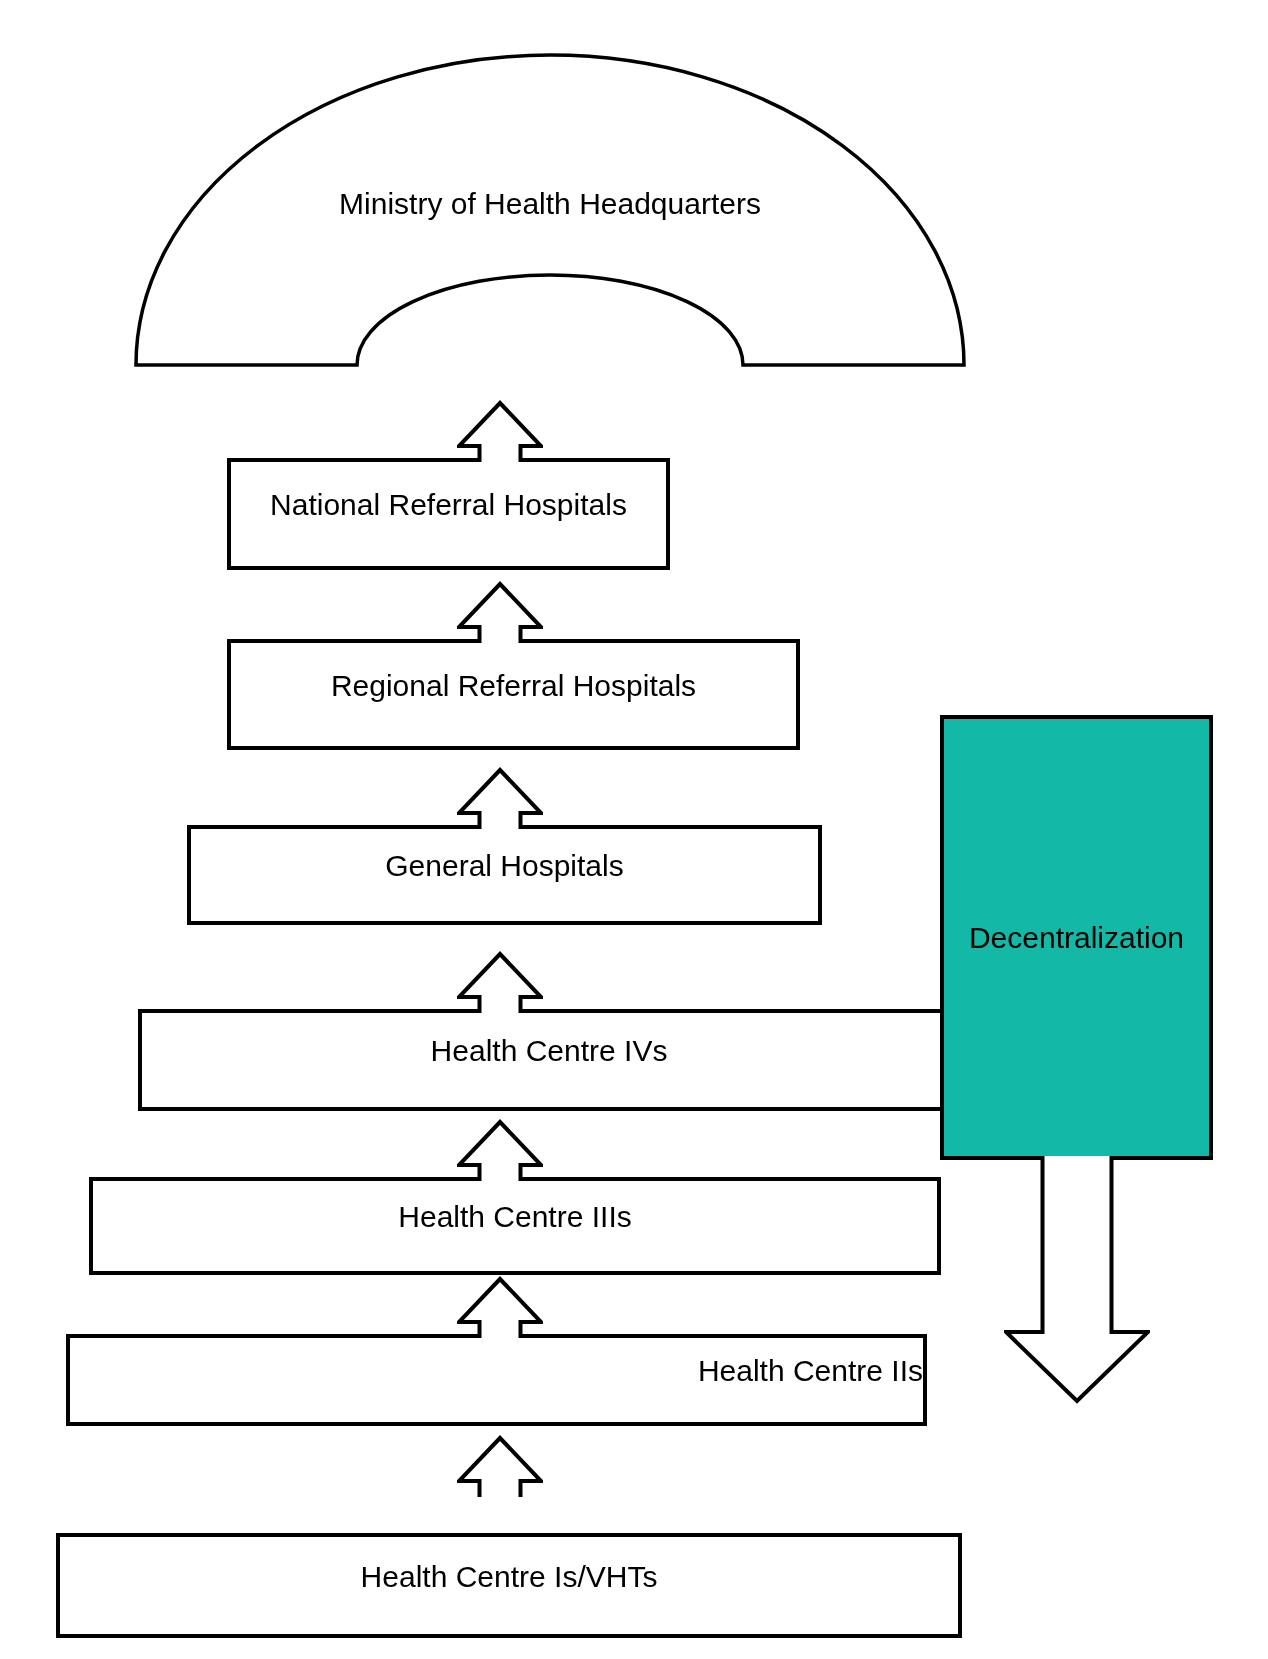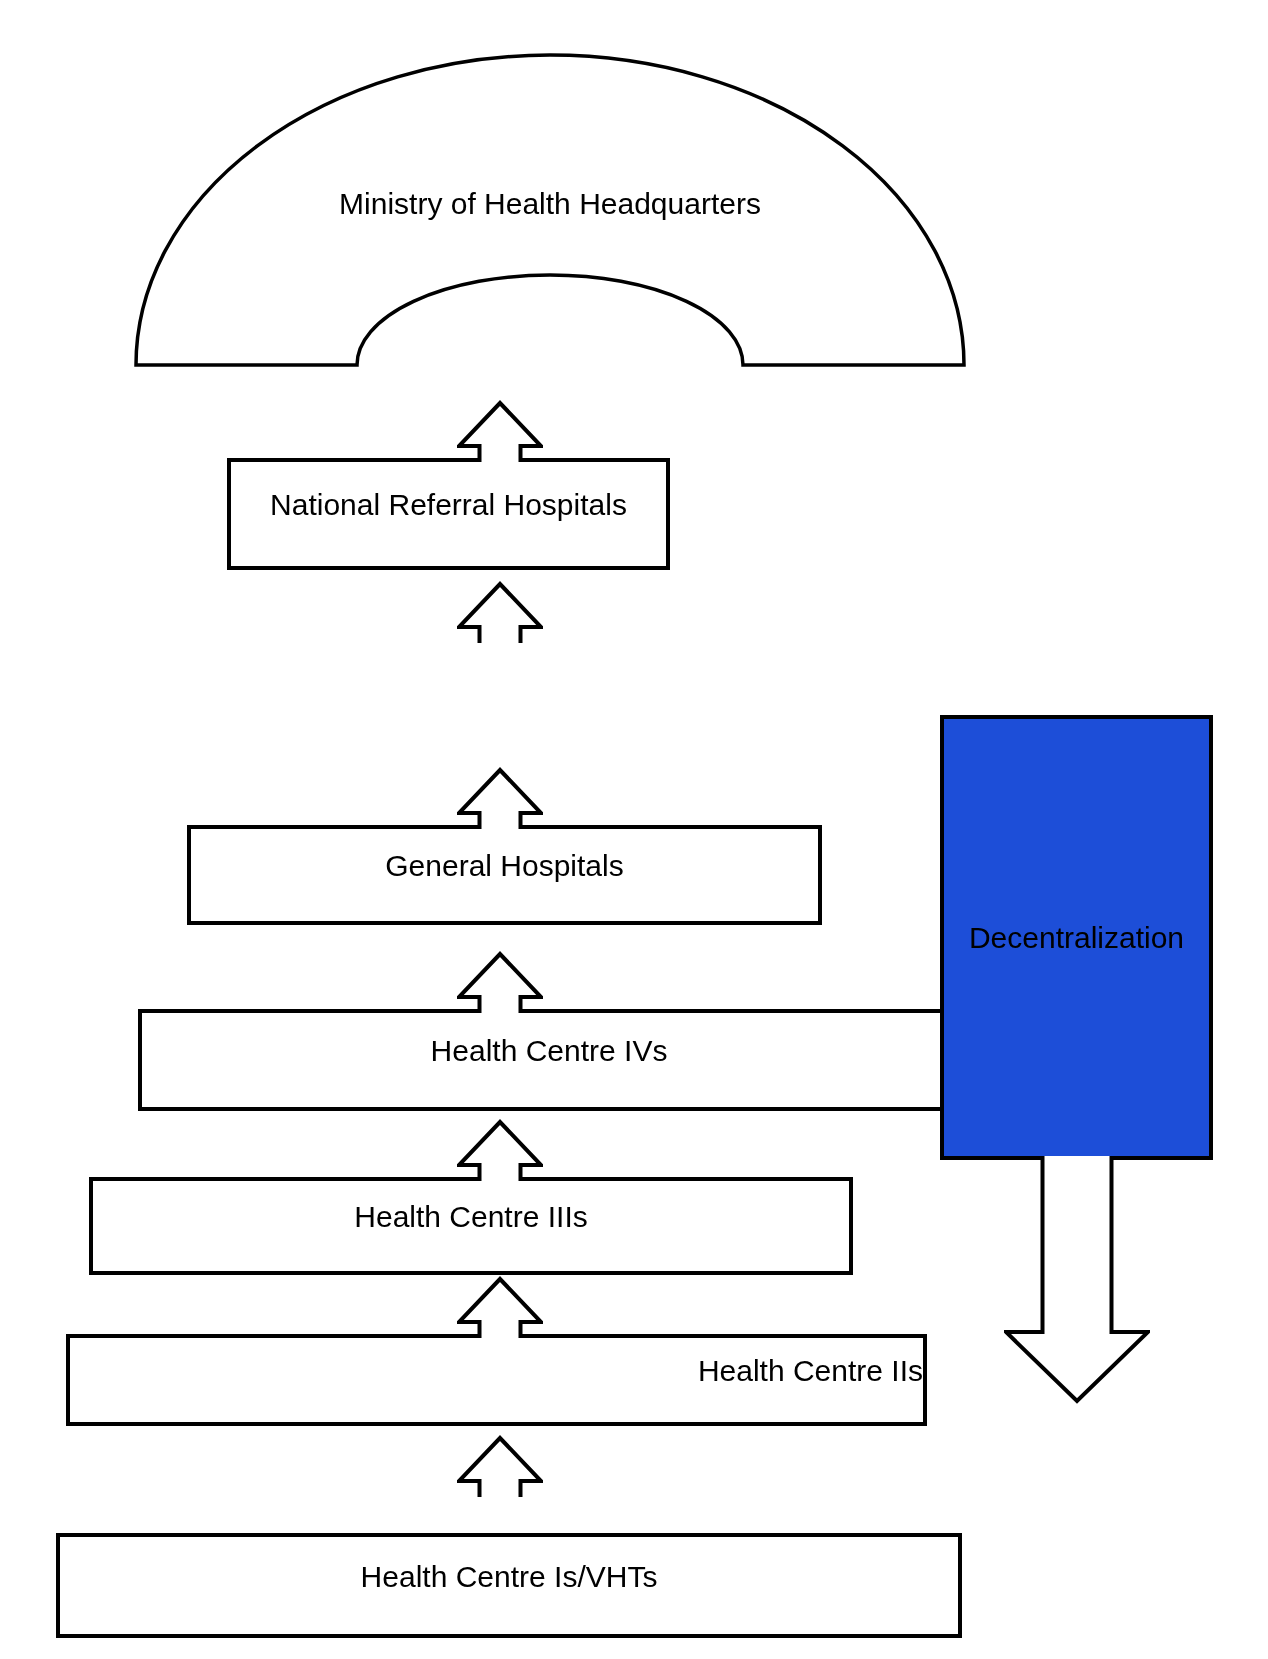--- a/index.html
+++ b/index.html
@@ -42,32 +42,32 @@
     z-index: 1;
   }
   #decentralization-box {
     position: absolute;
     left: 940px;
     top: 715px;
     width: 273px;
     height: 445px;
     box-sizing: border-box;
     border: 4px solid #000000;
-    background: #1d4ed8;
+    background: #14b8a6;
     display: flex;
     align-items: center;
     justify-content: center;
     z-index: 1;
   }
   
   #level-0 { left: 227px; top: 458px;  width: 443px; height: 112px; }
   #level-1 { left: 227px; top: 639px;  width: 573px; height: 111px; }
   #level-2 { left: 187px; top: 825px;  width: 635px; height: 100px; }
   #level-3 { left: 138px; top: 1009px; width: 822px; height: 102px; }
-  #level-4 { left: 89px;  top: 1177px; width: 764px; height: 98px;  }
+  #level-4 { left: 89px;  top: 1177px; width: 852px; height: 98px;  }
   #level-5 { left: 66px;  top: 1334px; width: 861px; height: 92px; justify-content: flex-end; }
   #level-6 { left: 56px;  top: 1493px; width: 906px; height: 105px; margin-top: 40px; }
   
   .up-arrow { left: 457px; width: 86px; height: 62px; }
   #up-arrow-0 { top: 400px; }
   #up-arrow-1 { top: 581px; }
   #up-arrow-2 { top: 767px; }
   #up-arrow-3 { top: 951px; }
   #up-arrow-4 { top: 1119px; }
   #up-arrow-5 { top: 1276px; }
@@ -78,20 +78,23 @@
 
 <div id="canvas">
 
   <svg class="shape-svg" style="left:134px; top:51px;" width="832" height="316" viewBox="0 0 832 316">
     <path d="M 2,314 A 414,310 0 0 1 830,314 L 609,314 A 193,90 0 0 0 223,314 Z" fill="#ffffff" stroke="#000000" stroke-width="3.5"></path>
   </svg>
   <div id="arch-label">Ministry of Health Headquarters</div>
 
   <div class="level-box" id="level-0">
     <span class="level-label">National Referral Hospitals</span>
+  </div>
+  <div class="level-box" id="level-1">
+    <span class="level-label">Regional Referral Hospitals</span>
   </div>
   <div class="level-box" id="level-2">
     <span class="level-label">General Hospitals</span>
   </div>
   <div class="level-box" id="level-3">
     <span class="level-label">Health Centre IVs</span>
   </div>
   <div class="level-box" id="level-4">
     <span class="level-label">Health Centre IIIs</span>
   </div>

